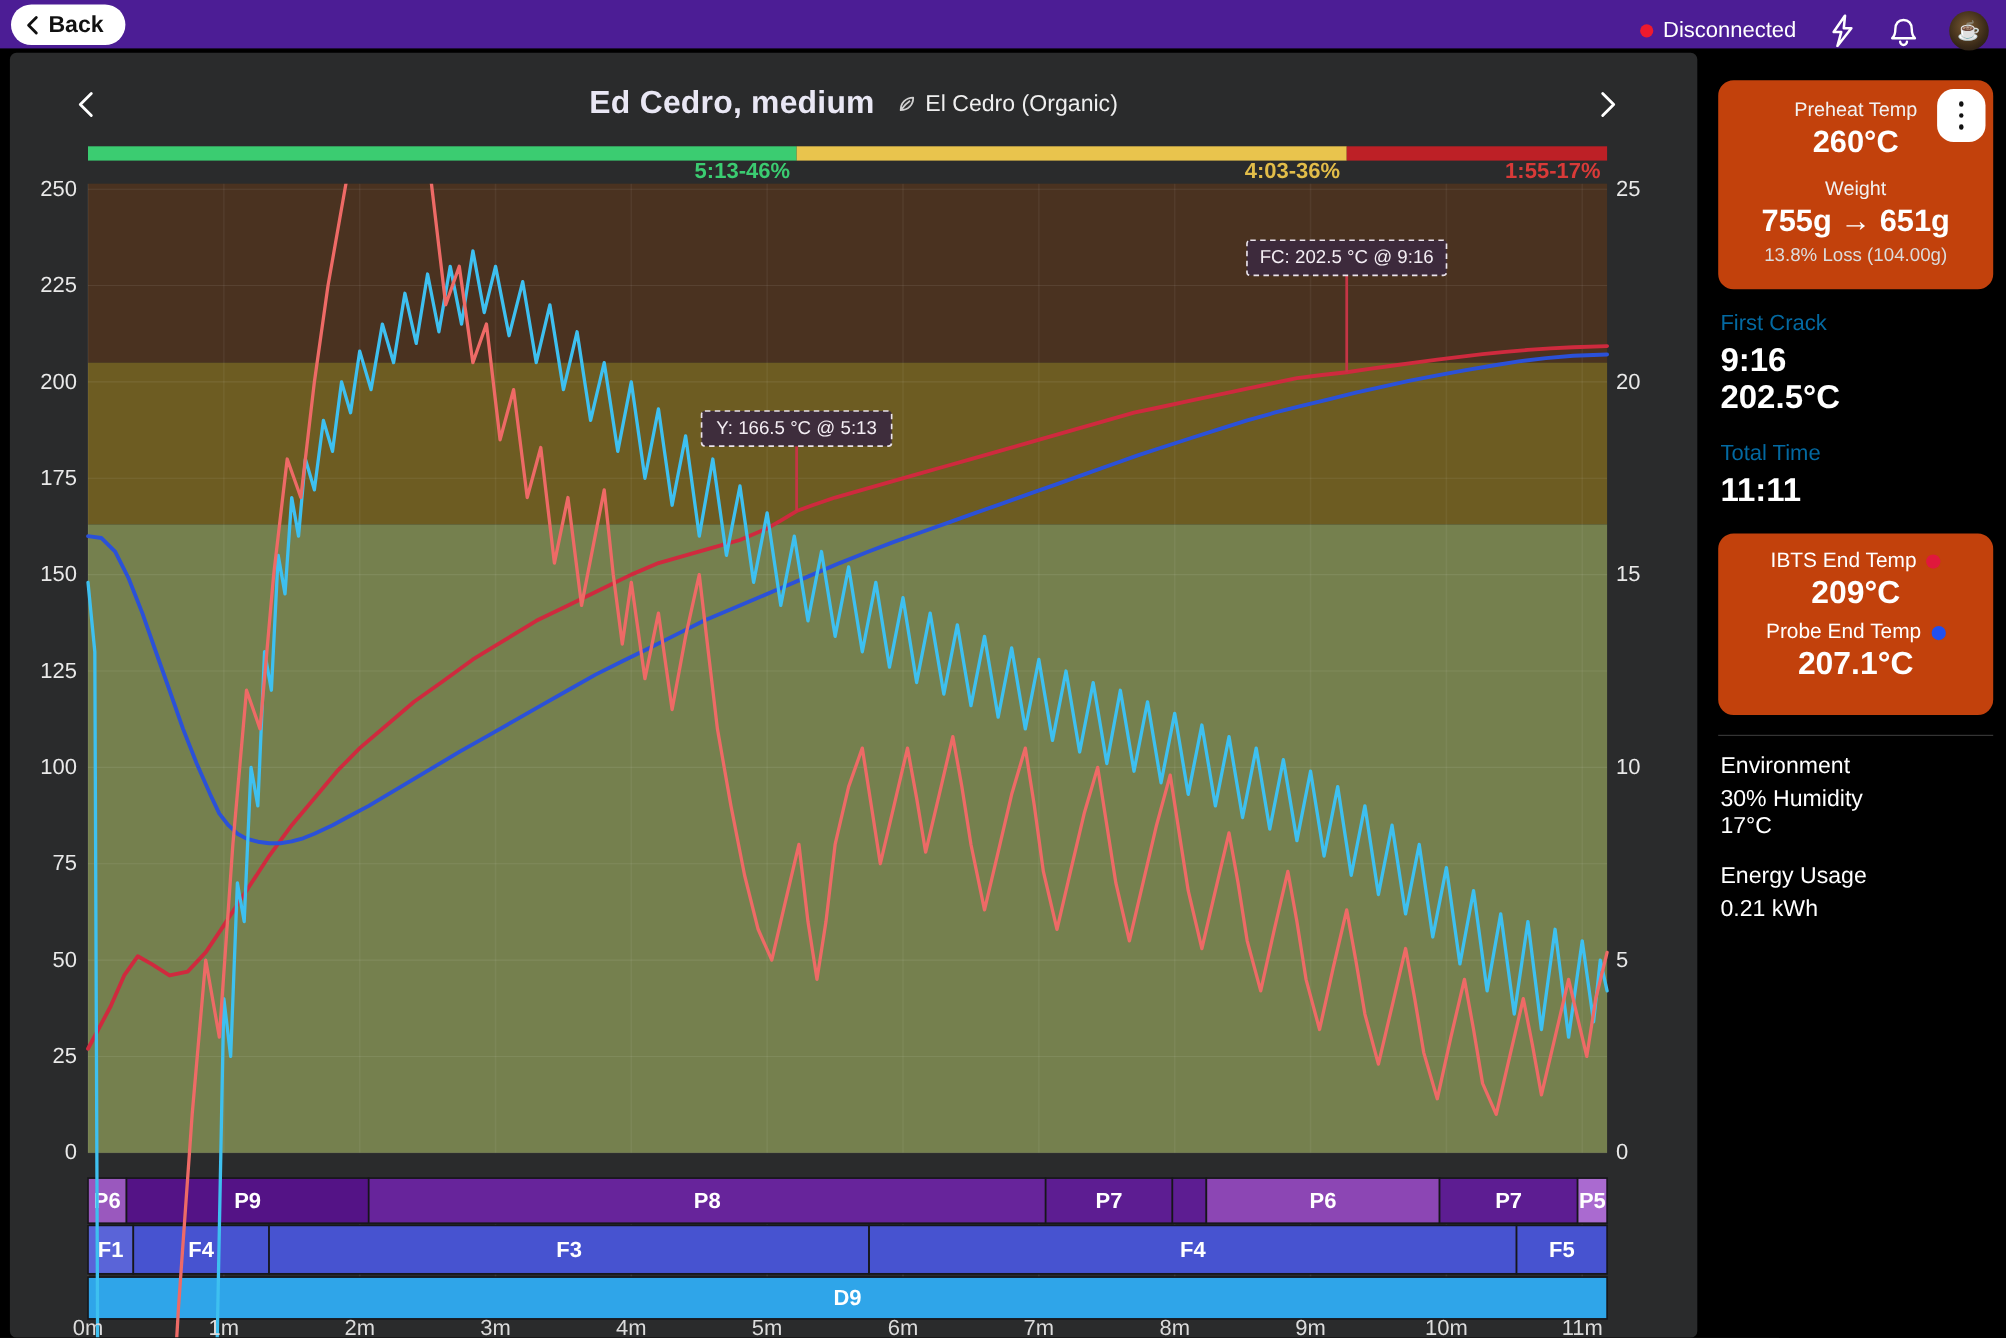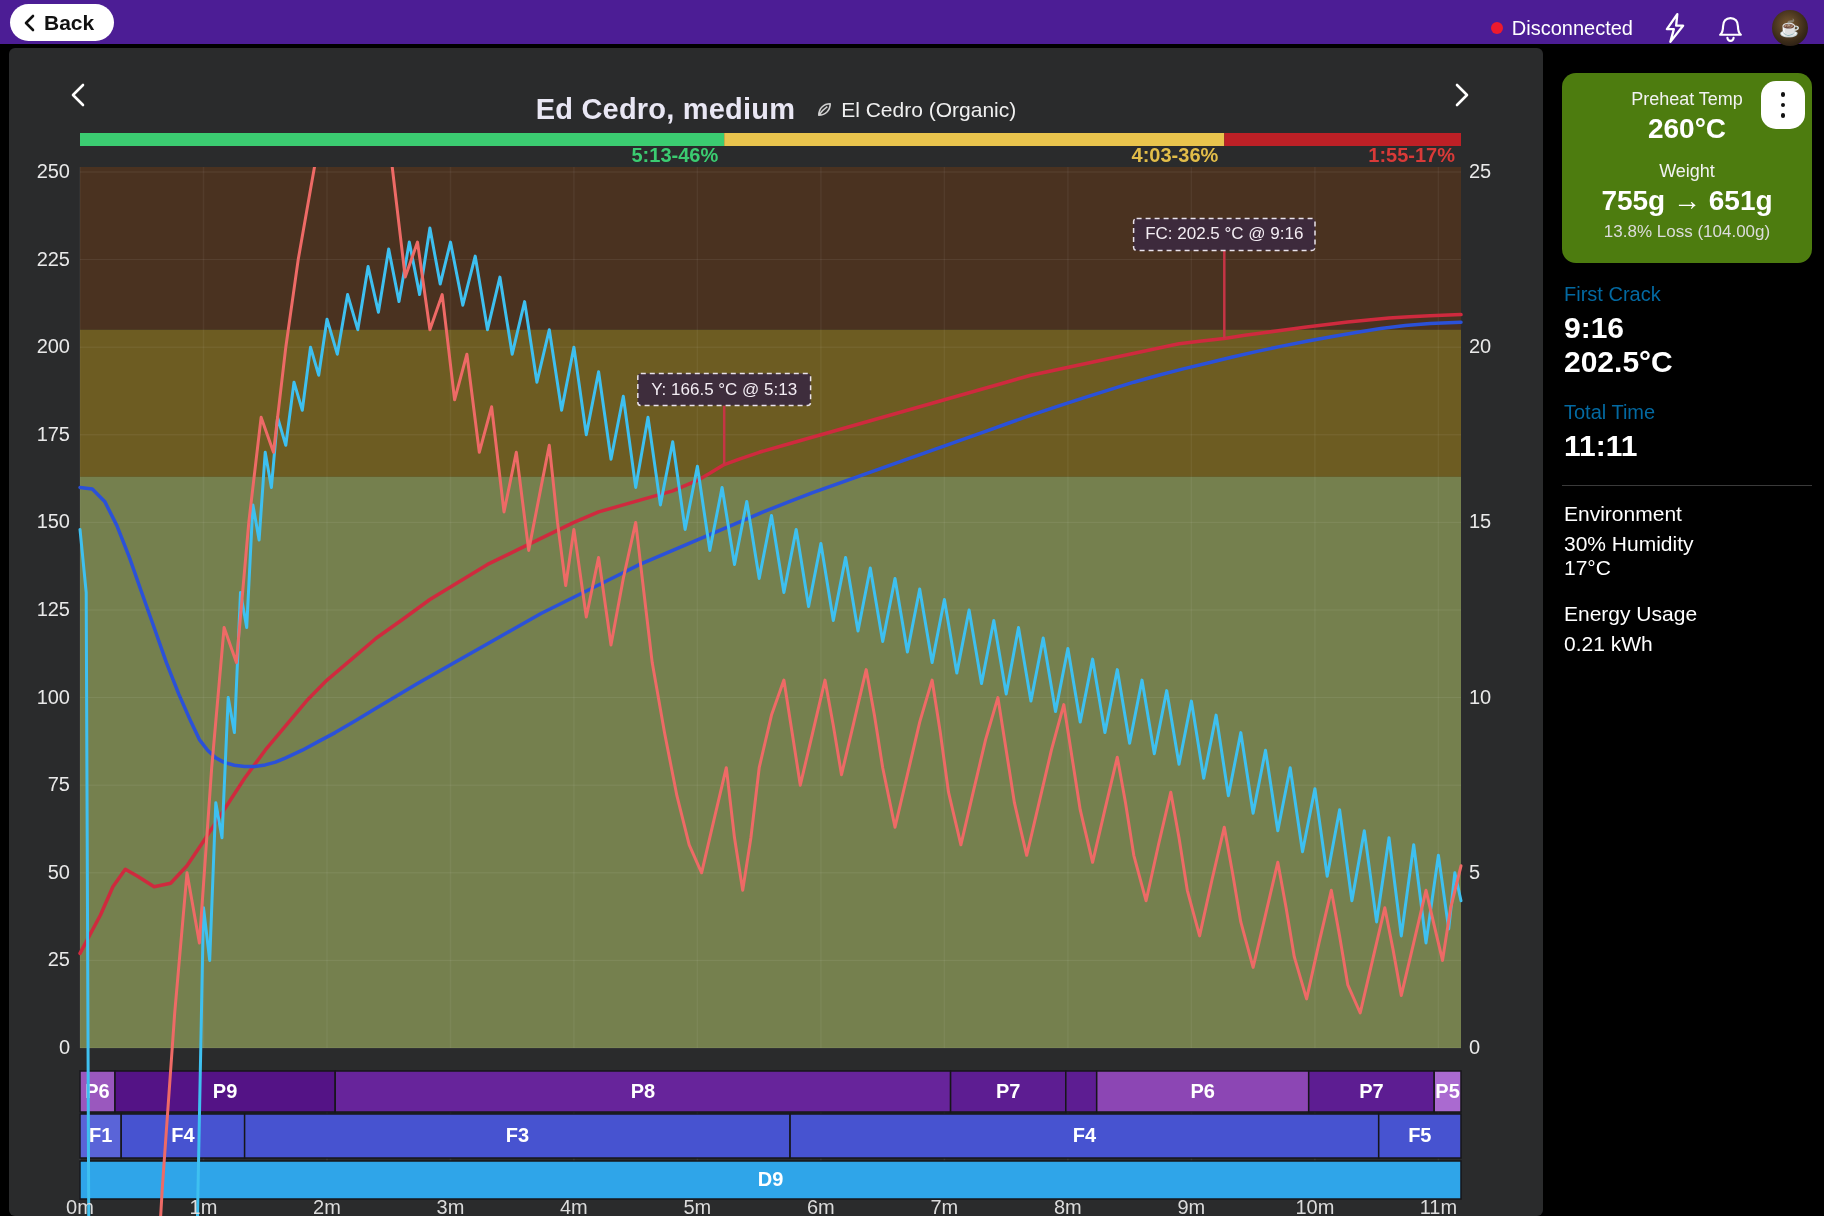--- a/index.html
+++ b/index.html
@@ -22,30 +22,30 @@
             display:flex; align-items:center; justify-content:center; font-size:17px; color:#d8b878;
             border:none; cursor:pointer; }
 
   
   .chart-panel { position:absolute; left:9px; top:48px; width:1534px; height:1168px;
                  background:#2a2b2c; border-radius:6px; }
   .chart-nav { position:absolute; top:26px; width:42px; height:42px; background:none; border:none;
                cursor:pointer; display:flex; align-items:center; justify-content:center; }
   .chart-nav.prev { left:48px; }
   .chart-nav.next { right:60px; }
-  .title-row { position:absolute; top:45px; left:0; width:100%; display:flex; align-items:center;
+  .title-row { position:absolute; top:30px; left:0; width:100%; display:flex; align-items:center;
                justify-content:center; gap:20px; }
   .roast-title { font-size:29px; font-weight:700; color:#e9e7f4; letter-spacing:.2px; }
   .bean-link { display:flex; align-items:center; gap:7px; background:none; border:none; cursor:pointer;
                color:#efefef; font-size:21px; font-family:"Liberation Sans", sans-serif; }
   #roast-chart { position:absolute; left:0; top:0; }
 
   
   .side-panel { position:absolute; left:1558px; top:48px; width:260px; height:1168px; }
-  .card { background:#4d7c0f; border-radius:14px; margin:0 6px 0 4px; position:relative; }
+  .card { background:#c2410c; border-radius:14px; margin:0 6px 0 4px; position:relative; }
   .preheat-card { margin-top:25px; height:190px; padding-top:16px; text-align:center; }
   .card-label { font-size:18px; color:#f2f2f2; }
   .card-value { font-size:28px; font-weight:700; margin-top:3px; }
   .weight-loss { font-size:17px; color:#dcdcdc; margin-top:5px; }
   .kebab-btn { position:absolute; right:7px; top:8px; width:44px; height:48px; background:#fff;
                border:none; border-radius:15px; cursor:pointer; display:flex; flex-direction:column;
                align-items:center; justify-content:center; gap:6px; }
   .kebab-btn i { width:4.5px; height:4.5px; background:#111; border-radius:50%; }
 
   .stats { padding:0 10px 0 6px; margin-top:20px; }
@@ -258,20 +258,32 @@
       </div>
     </div>
     <div class="stat-block">
       <div class="stat-label">Total Time</div>
       <div class="stat-row">
         <span>11:11</span>
       </div>
     </div>
   </div>
 
+  <div class="card end-card">
+    <div class="end-row">
+      <span>IBTS End Temp</span>
+      <span class="dot" style="background:#e0183c"></span>
+    </div>
+    <div class="end-value">209°C</div>
+    <div class="end-row">
+      <span>Probe End Temp</span>
+      <span class="dot" style="background:#2050f0"></span>
+    </div>
+    <div class="end-value">207.1°C</div>
+  </div>
 
   <div class="divider"></div>
 
   <div class="env">
     <div>Environment</div>
     <div class="env-row">
       <span>30% Humidity</span>
       <span>17°C</span>
     </div>
   </div>

